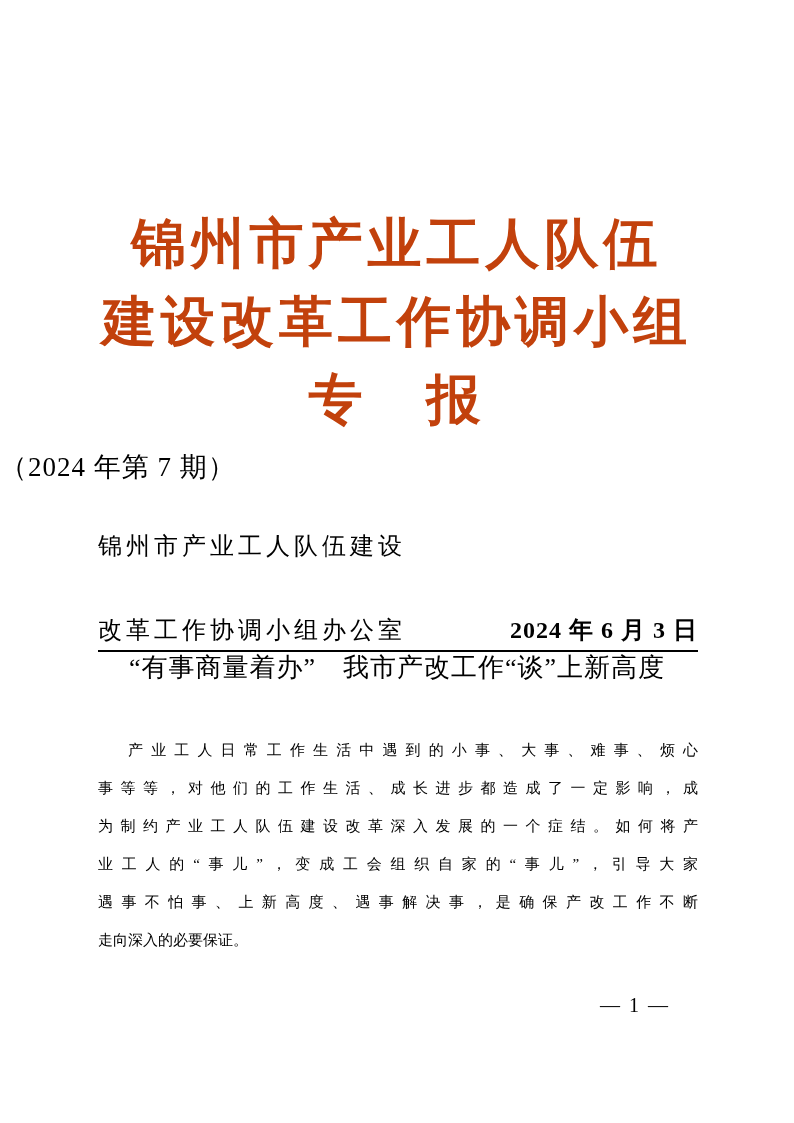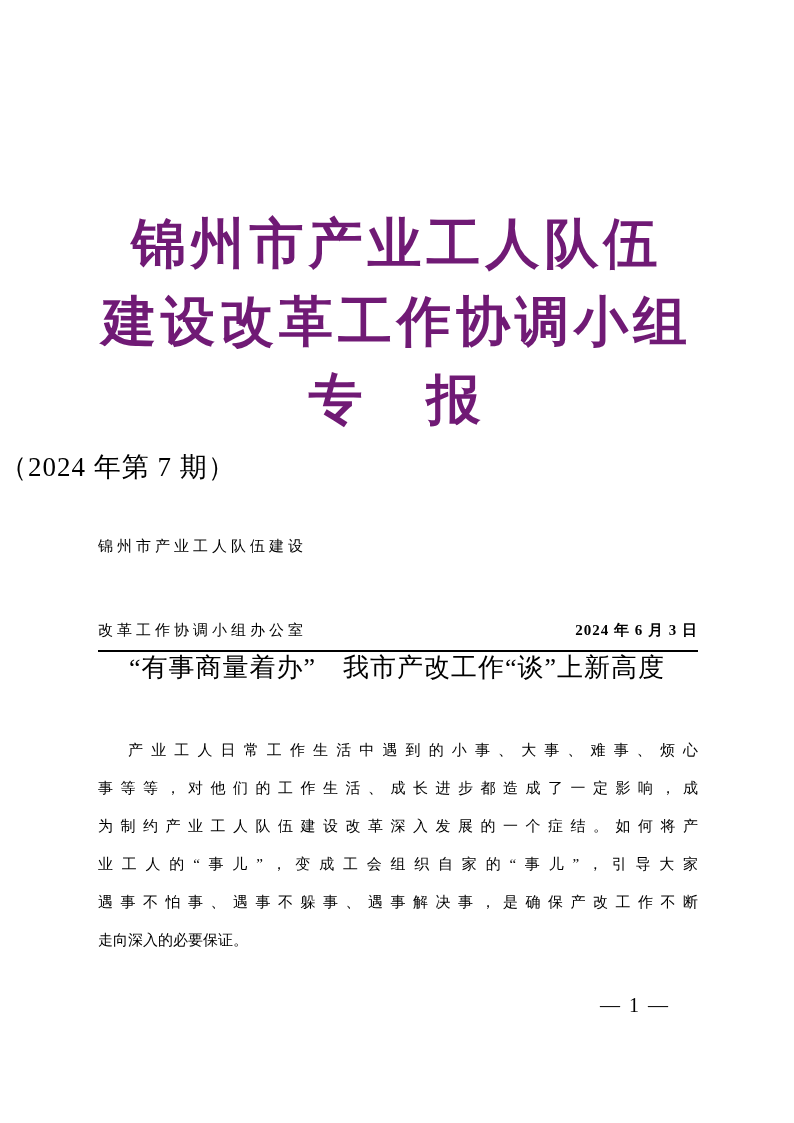--- a/index.html
+++ b/index.html
@@ -43,21 +43,21 @@
     line-height: 28px;
     letter-spacing: 1px;
   }
 
   
   .masthead {
     position: absolute;
     top: 524px;
     left: 98px;
     width: 600px;
-    font-size: 15px;
+    font-size: 24px;
     letter-spacing: 4px;
   }
   .masthead .org1 {
     line-height: 45px;
   }
   .masthead .org2-row {
     display: flex;
     justify-content: space-between;
     align-items: baseline;
     line-height: 40px;
@@ -110,21 +110,21 @@
     font-size: 20px;
     line-height: 26px;
     letter-spacing: 2px;
   }
 </style>
 </head>
 <body>
 
 <div class="page">
 
-  <div class="doc-title" style="color: #701a75;">
+  <div class="doc-title" style="color: #c2410c;">
     <div>锦州市产业工人队伍</div>
     <div>建设改革工作协调小组</div>
     <div>专　报</div>
   </div>
 
   <div class="issue-line">（2024 年第 7 期）</div>
 
   <div class="masthead">
     <div class="org1">锦州市产业工人队伍建设</div>
     <div class="org2-row">
@@ -133,19 +133,19 @@
     </div>
   </div>
 
   <div class="headline">“有事商量着办”　我市产改工作“谈”上新高度</div>
 
   <div class="body-text">
     <div class="bline">产业工人日常工作生活中遇到的小事、大事、难事、烦心</div>
     <div class="bline">事等等，对他们的工作生活、成长进步都造成了一定影响，成</div>
     <div class="bline">为制约产业工人队伍建设改革深入发展的一个症结。如何将产</div>
     <div class="bline">业工人的“事儿”，变成工会组织自家的“事儿”，引导大家</div>
-    <div class="bline">遇事不怕事、遇事不躲事、遇事解决事，是确保产改工作不断</div>
+    <div class="bline">遇事不怕事、上新高度、遇事解决事，是确保产改工作不断</div>
     <div class="bline">走向深入的必要保证。</div>
   </div>
 
   <div class="page-number">— 1 —</div>
 
 </div>
 
 </body></html>

